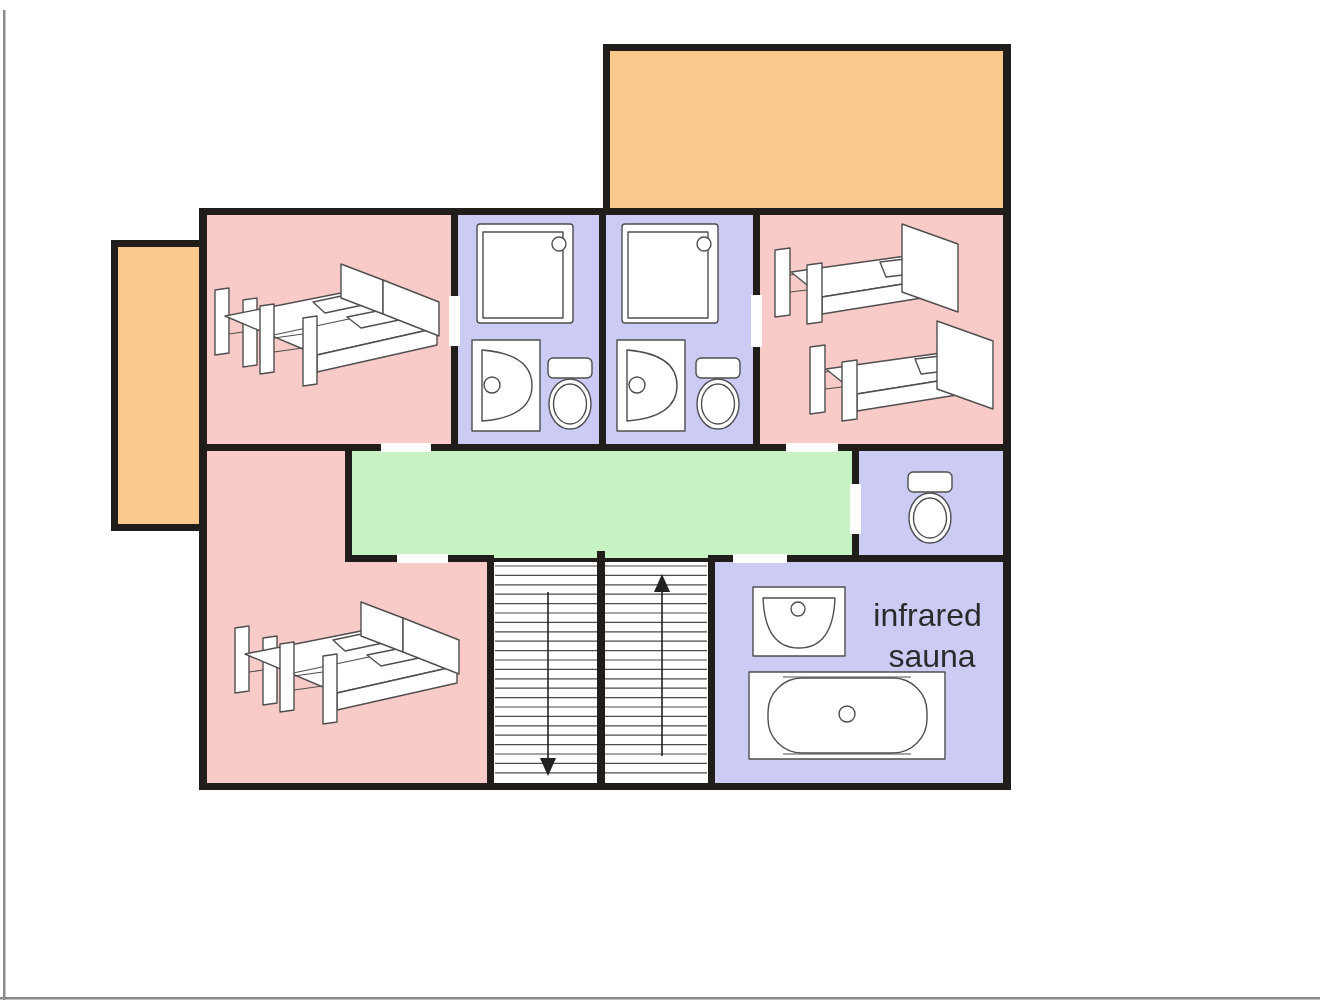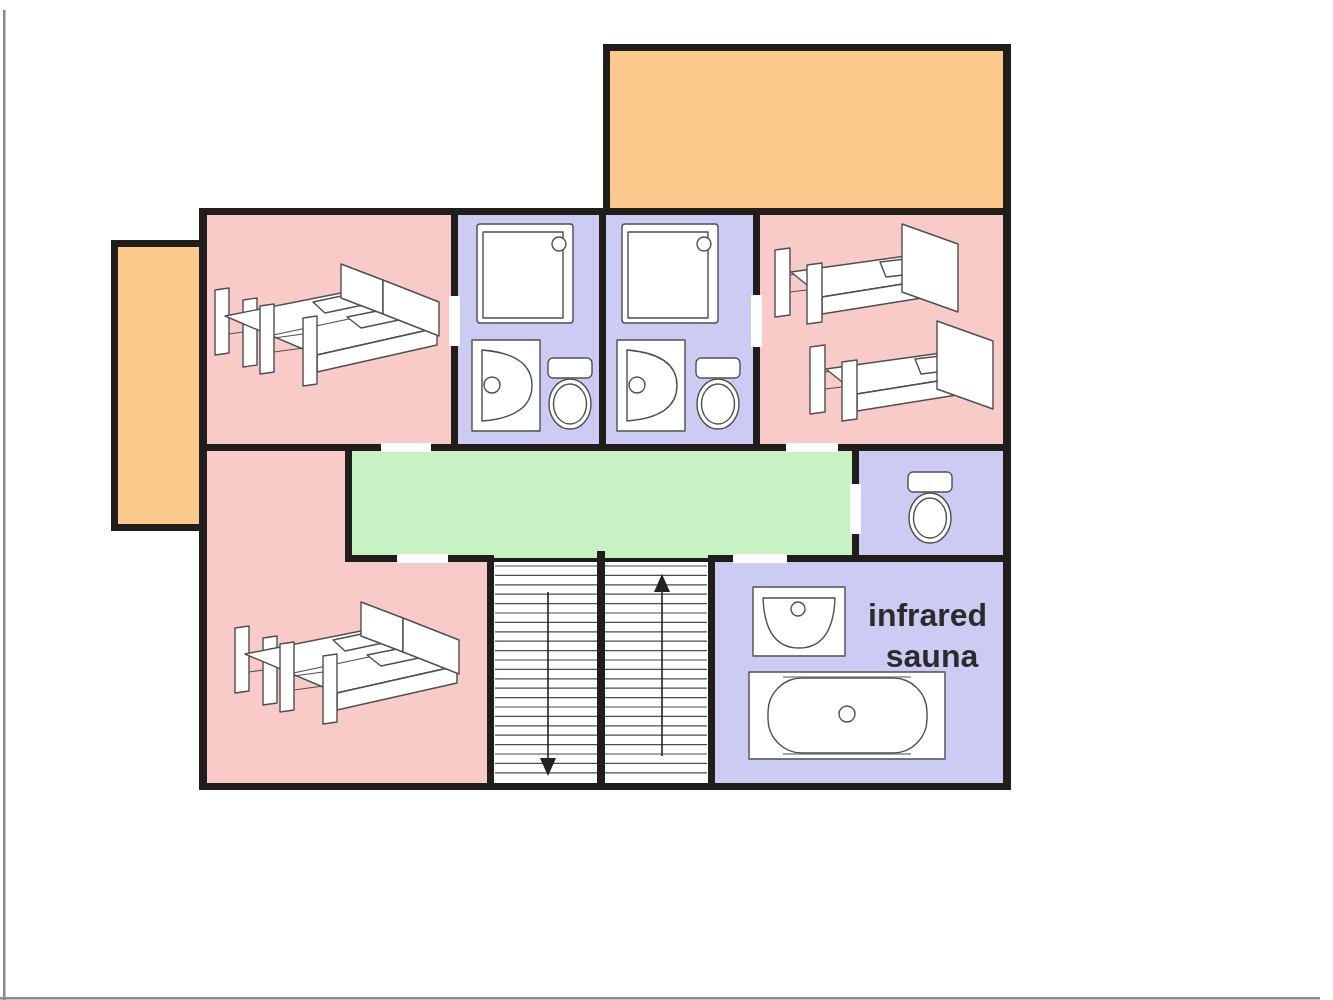--- a/index.html
+++ b/index.html
@@ -1,17 +1,17 @@
 <!DOCTYPE html>
 <html><head>
 <meta charset="utf-8">
 <style>
   html,body{margin:0;padding:0;background:#ffffff;}
   body{font-family:"Liberation Sans",sans-serif;}
-  .plan-wrap{position:relative;width:1333px;height:1000px;background:#fff;overflow:hidden;font-weight:bold;}
+  .plan-wrap{position:relative;width:1333px;height:1000px;background:#fff;overflow:hidden;}
   svg{display:block;}
   .fx{fill:#ffffff;stroke:#4f4f4f;stroke-width:1.4;stroke-linejoin:round;}
   .fx-line{fill:none;stroke:#4f4f4f;stroke-width:1.2;}
   .tread{stroke:#4d4d4d;stroke-width:1.2;}
   .arrow-line{stroke:#222222;stroke-width:1.6;}
   .arrow-head{fill:#222222;stroke:none;}
   .sauna-text{font-family:"Liberation Sans",sans-serif;font-size:32px;fill:#2b2b2b;text-anchor:middle;}
 </style>
 </head>
 <body>

